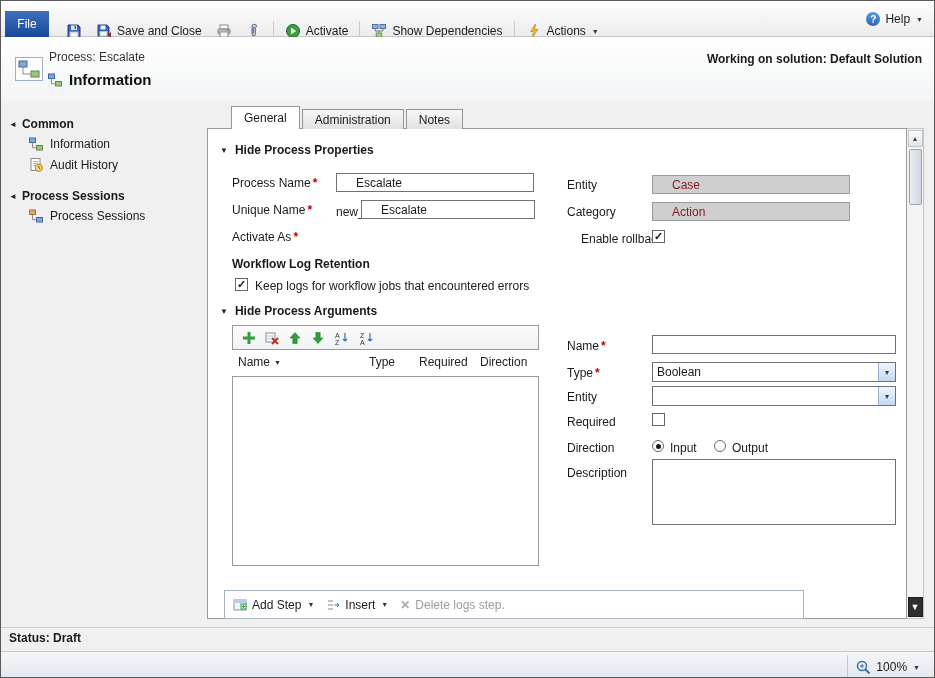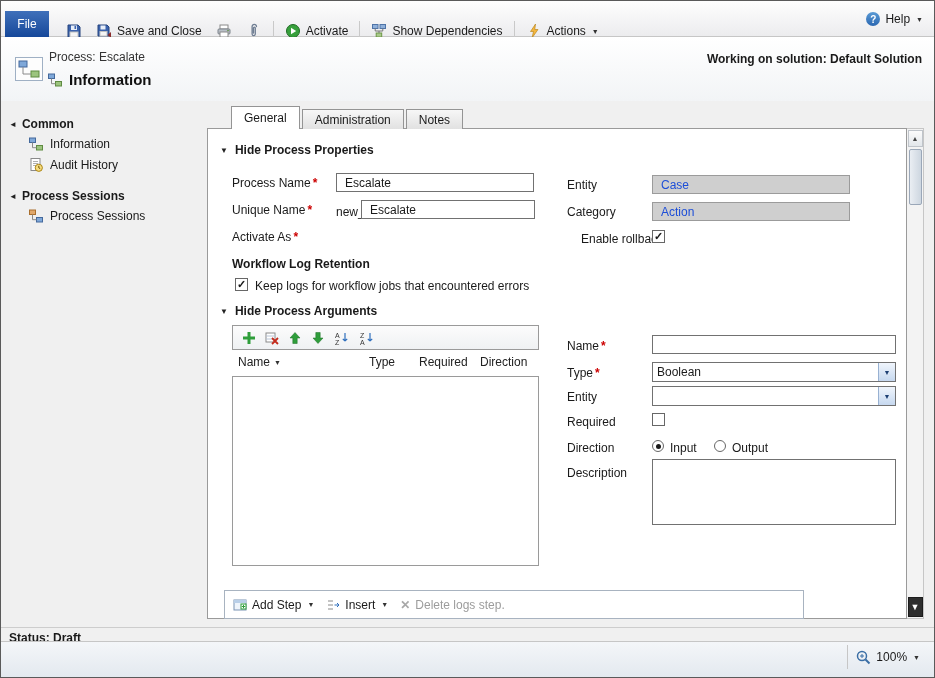--- a/index.html
+++ b/index.html
@@ -36,40 +36,40 @@
   .content{position:absolute;top:27px;left:0;right:17px;bottom:0;background:#fff;border:1px solid #9a9a9a;}
   .scrollbar{position:absolute;top:27px;right:0;width:17px;bottom:0;background:#f3f3f3;border:1px solid #c6c6c6;border-left:none;display:flex;flex-direction:column;align-items:center;}
   .sb-btn{width:15px;height:17px;display:flex;align-items:center;justify-content:center;font-size:7px;color:#444;background:linear-gradient(#fbfbfb,#e2e6ea);border:1px solid #bfc4ca;margin-top:1px;cursor:pointer;}
   .sb-thumb{width:13px;height:56px;margin-top:2px;background:linear-gradient(90deg,#eaeef3,#cdd6e0);border:1px solid #9aa7b8;border-radius:2px;cursor:grab;}
   .sb-btn.bottom{margin-top:auto;margin-bottom:1px;height:20px;background:#2e2e2e;color:#fff;border-color:#1c1c1c;font-size:9px;}
   
   .sec-hdr{position:absolute;display:flex;align-items:center;gap:7px;font-weight:bold;cursor:pointer;}
   .sec-tri{font-size:8px;color:#222;}
   .flabel{position:absolute;white-space:nowrap;}
   .req{color:#cc0000;font-weight:bold;margin-left:2px;}
-  .textbox{position:absolute;height:19px;border:1px solid #717171;background:#fff;padding:2px 8px;overflow:hidden;white-space:nowrap;}
-  .textbox.disabled{background:#cfcfcf;border-color:#9b9b9b;color:#1d4ed8;}
+  .textbox{position:absolute;height:19px;border:1px solid #717171;background:#fff;padding:2px 19px;overflow:hidden;white-space:nowrap;}
+  .textbox.disabled{background:#cfcfcf;border-color:#9b9b9b;color:#7f1d1d;}
   .combo{position:absolute;height:20px;border:1px solid #717171;background:#fff;display:flex;cursor:pointer;}
   .combo-val{flex:1;padding:2px 4px;overflow:hidden;white-space:nowrap;}
   .combo-btn{width:17px;border-left:1px solid #98b1d2;background:linear-gradient(#f0f5fc,#c6d8ef);display:flex;align-items:center;justify-content:center;font-size:7px;color:#1d3f73;}
   .cbx{position:absolute;width:13px;height:13px;border:1px solid #676767;background:#fff;display:flex;align-items:center;justify-content:center;font-size:11px;font-weight:bold;line-height:1;cursor:pointer;}
   .rad{position:absolute;width:12px;height:12px;border:1px solid #676767;border-radius:50%;background:#fff;display:flex;align-items:center;justify-content:center;cursor:pointer;}
   .rad-dot{width:5px;height:5px;border-radius:50%;background:#1a1a1a;}
   .grid-toolbar{position:absolute;border:1px solid #9a9a9a;background:linear-gradient(#fcfcfc,#eff1f3);display:flex;align-items:center;gap:9px;padding:0 9px;}
   .gt-btn{display:flex;align-items:center;cursor:pointer;}
   .grid-colhdr{position:absolute;color:#222;display:flex;align-items:center;gap:3px;cursor:pointer;}
   .grid-list{position:absolute;border:1px solid #9a9a9a;background:#fff;}
   .textarea{position:absolute;border:1px solid #717171;background:#fff;cursor:text;}
   .stepbar{position:absolute;border:1px solid #a8b3c0;background:#fff;display:flex;align-items:center;gap:12px;padding:0 8px;}
   .step-btn{display:flex;align-items:center;gap:5px;cursor:pointer;}
   .step-del{display:flex;align-items:center;gap:5px;color:#9c9c9c;cursor:pointer;}
   .x-glyph{color:#a8a8a8;font-weight:bold;}
   
   .statusbar{position:absolute;left:0;right:0;bottom:30px;height:20px;background:#f0f0f0;border-top:1px solid #cdcdcd;display:flex;align-items:center;padding-left:8px;font-weight:bold;}
-  .zoombar{position:absolute;left:0;right:0;bottom:0;height:36px;background:linear-gradient(#f4f6f9,#e3e9ef);border-top:1px solid #c6c6c6;padding-left:32px;}
+  .zoombar{position:absolute;left:0;right:0;bottom:0;height:26px;background:linear-gradient(#f4f6f9,#e3e9ef);border-top:1px solid #c6c6c6;padding-left:32px;}
   .zoom-ctl{position:absolute;right:6px;top:3px;height:24px;display:flex;align-items:center;gap:5px;padding:0 8px;border-left:1px solid #c6c6c6;cursor:pointer;}
 </style>
 </head>
 <body>
 
 <div class="window">
 
   <div class="toolbar">
     <div class="file-tab">File</div>
     <div class="tb-items">

